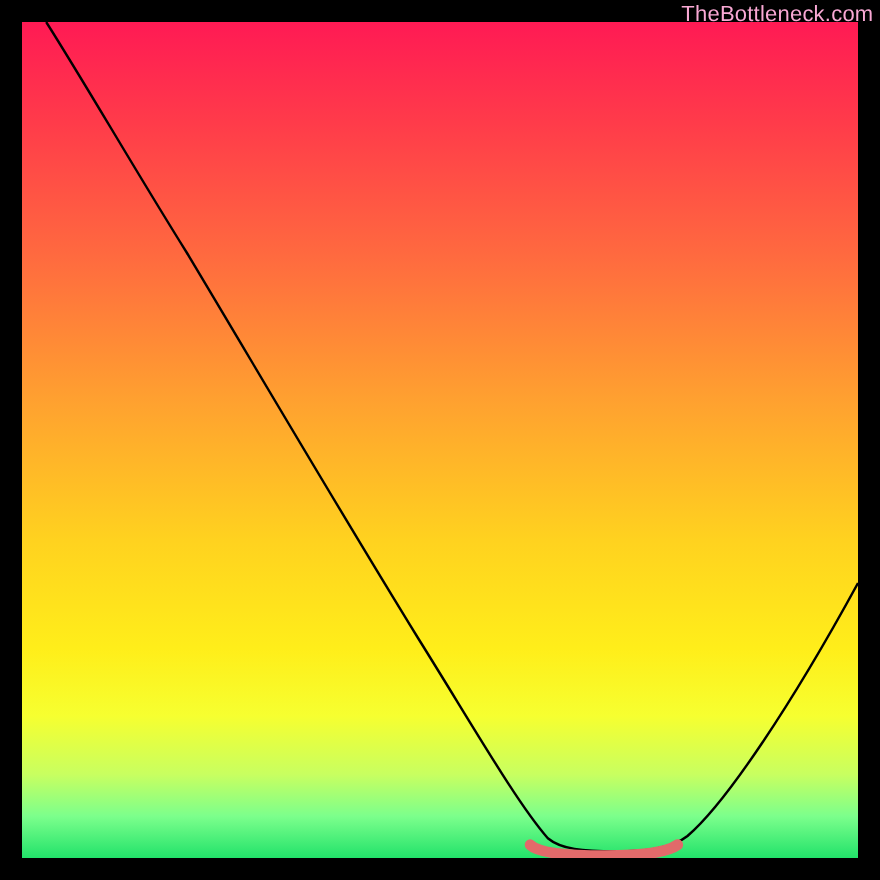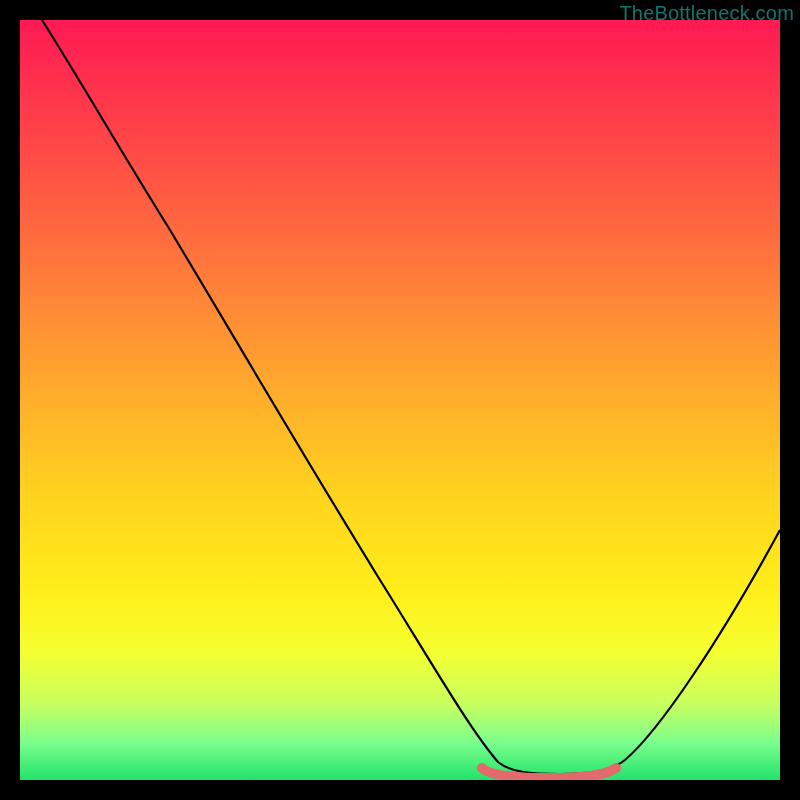--- a/index.html
+++ b/index.html
@@ -34,21 +34,21 @@
       #f6ff30 83%,
       #c8ff60 90%,
       #7cff8c 95%,
       #22e26a 100%
     );
   }
   .watermark {
     position: absolute;
     top: 2px;
     right: 6px;
-    color: #0f766e;
+    color: #f9a8d4;
     font-family: Arial, Helvetica, sans-serif;
     font-size: 20px;
     letter-spacing: 0.2px;
     user-select: none;
   }
   svg.curve {
     position: absolute;
     left: 0;
     top: 0;
     width: 760px;

